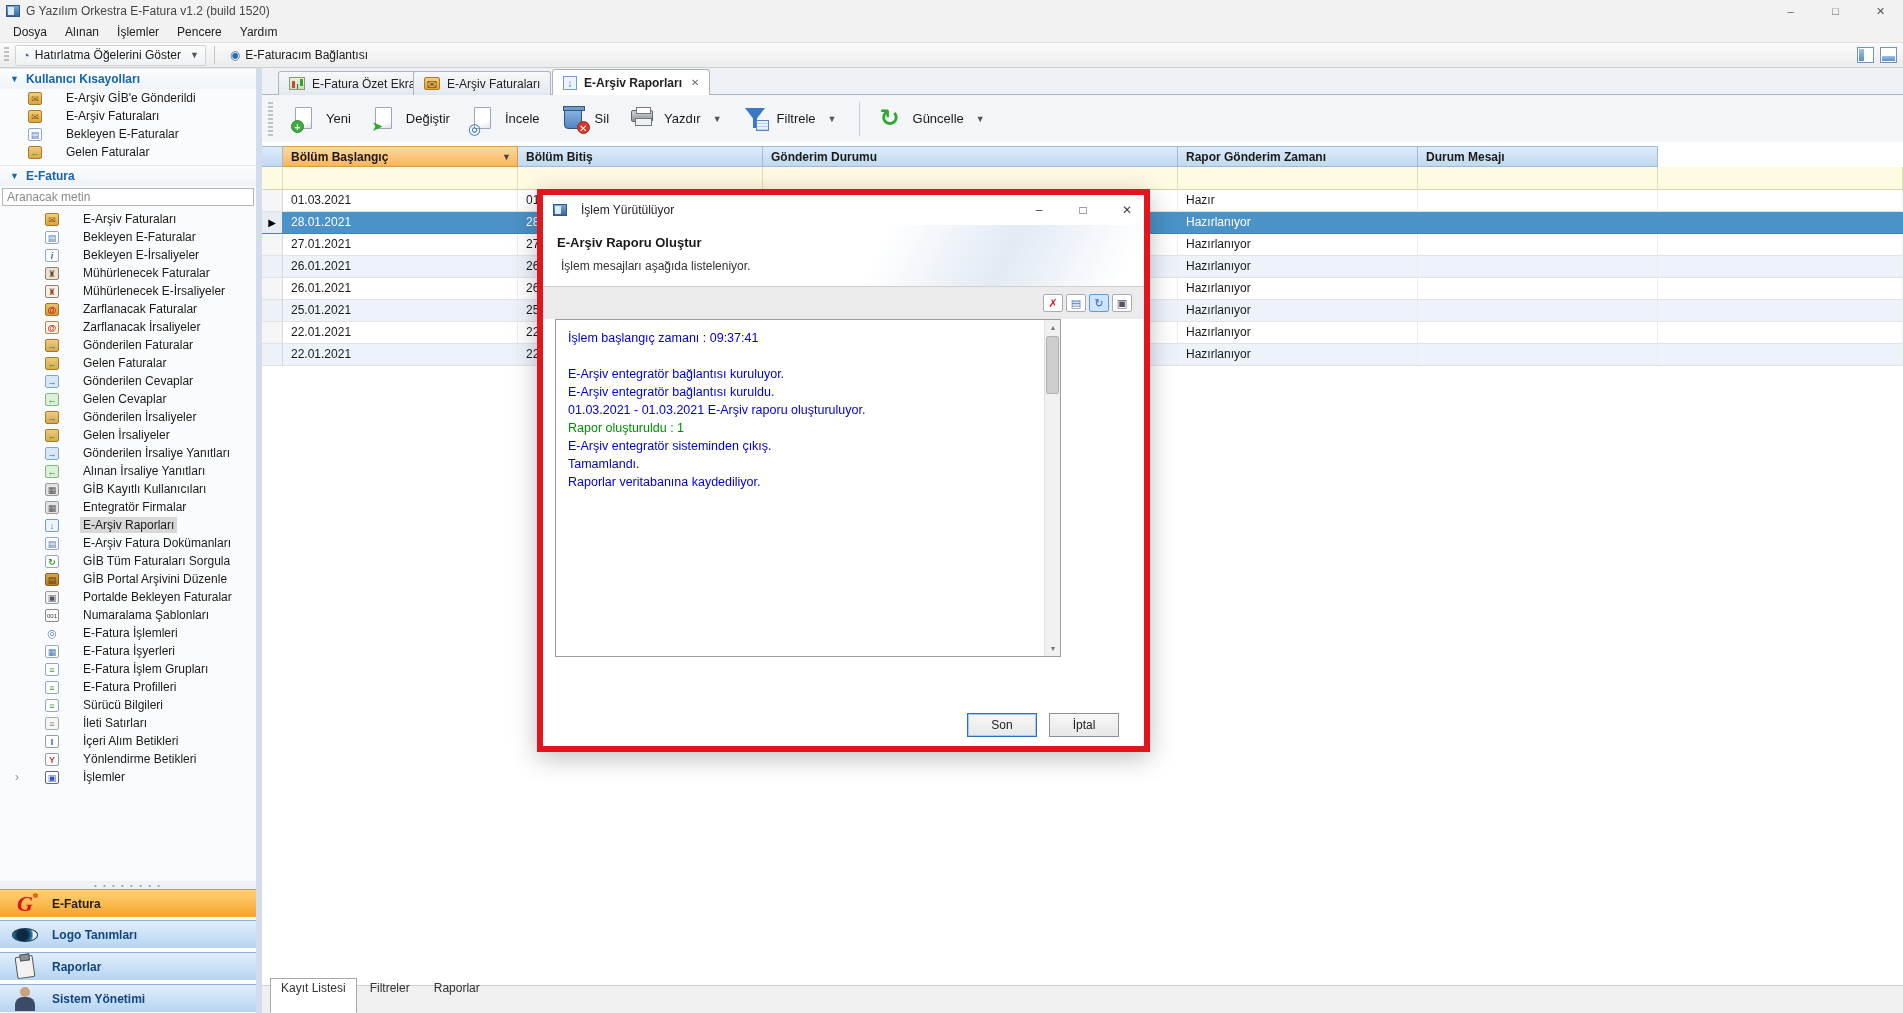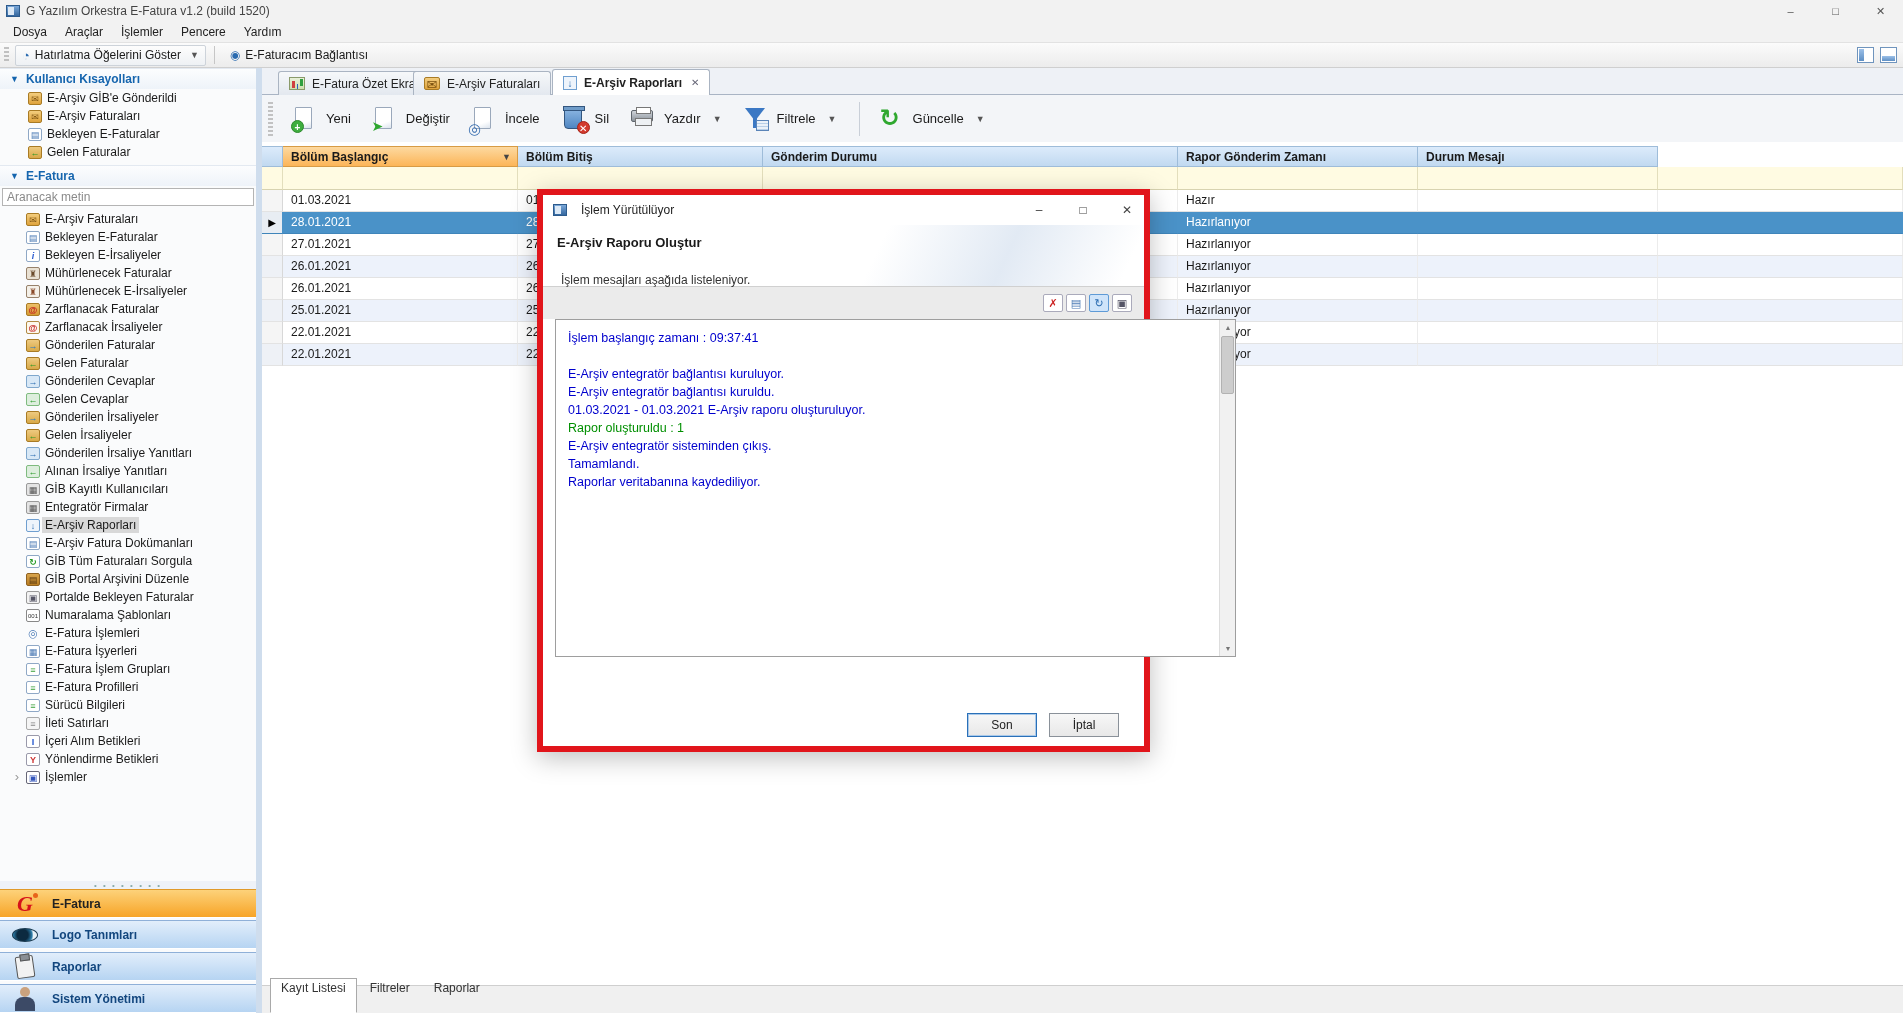--- a/index.html
+++ b/index.html
@@ -36,21 +36,21 @@
   .panel-ico { width:17px; height:16px; border:1px solid #6f94bd; background:#fff; position:relative; }
   .panel-ico.a::after { content:""; position:absolute; left:1px; top:1px; bottom:1px; width:5px; background:linear-gradient(#9cc0e8,#5e8fc4); }
   .panel-ico.b::after { content:""; position:absolute; left:1px; right:1px; bottom:1px; height:5px; background:linear-gradient(#9cc0e8,#5e8fc4); }
 
   
   .sidebar { position:absolute; left:0; top:68px; width:256px; height:945px; background:#fafbfc; }
   .splitter-v { position:absolute; left:256px; top:68px; width:6px; height:945px; background:#cfdded; }
   .side-header { height:21px; display:flex; align-items:center; gap:7px; padding-left:10px;
     color:#1565ae; font-weight:bold; border-top:1px solid #e3e9f1; background:linear-gradient(#fcfdfe,#eef3f9); }
   .side-header .tri { font-size:9px; color:#1565ae; }
-  .shortcut, .tree-item { height:18px; display:flex; align-items:center; gap:2px; padding-left:10px; }
+  .shortcut, .tree-item { height:18px; display:flex; align-items:center; gap:21px; padding-left:10px; }
   .shortcut { padding-left:28px; }
   .tree-item .slot { width:14px; text-align:center; color:#999; font-size:13px; line-height:14px; flex:none; }
   .tree-label { white-space:nowrap; padding:1px 3px; }
   .tree-label.sel { background:#d8d8d8; }
   .search-box { margin:2px 2px 4px 2px; width:252px; height:18px; border:1px solid #b4b4b4; background:#fff;
     font-family:inherit; font-size:12px; padding:0 4px; color:#333; }
   .search-box::placeholder { color:#8a8a8a; }
 
   
   .tico { width:14px; height:13px; border-radius:2px; display:inline-block; text-align:center;
@@ -190,26 +190,26 @@
   .dialog { position:absolute; left:537px; top:189px; width:613px; height:563px; border:6px solid #e1151b;
     background:#fff; box-shadow:0 6px 24px rgba(0,0,0,.25); z-index:50; }
   .dlg-inner { position:relative; width:601px; height:551px; background:#fff; }
   .dlg-titlebar { position:absolute; left:0; top:0; width:601px; height:30px; display:flex; align-items:center; padding-left:10px; gap:8px; background:#fff; }
   .dlg-title { color:#222; }
   .dlg-winbtns { position:absolute; right:8px; top:0; height:30px; display:flex; gap:26px; align-items:center; }
   .dlg-winbtn { color:#444; font-size:12px; width:18px; text-align:center; }
   .dlg-head { position:absolute; left:0; top:30px; width:601px; height:62px;
     background:linear-gradient(115deg,#ffffff 55%, #e2eaf4 76%, #ffffff 96%); border-bottom:1px solid #d0d0d0; }
   .dlg-heading { position:absolute; left:14px; top:10px; font-weight:bold; font-size:13px; }
-  .dlg-sub { position:absolute; left:18px; top:48px; color:#333; }
+  .dlg-sub { position:absolute; left:18px; top:34px; color:#333; }
   .dlg-strip { position:absolute; left:0; top:92px; width:601px; height:32px; background:#ebebeb;
     display:flex; align-items:center; justify-content:flex-end; gap:3px; padding-right:12px; }
   .dlg-ico { width:20px; height:18px; text-align:center; line-height:17px; font-size:11px; border:1px solid transparent; background:#fff; border-radius:2px; border:1px solid #aab; position:relative; }
   .dlg-ico.active { background:#cfe4fa; border:1px solid #5e9ad6; }
-  .dlg-log { position:absolute; left:12px; top:124px; width:681px; height:338px; border:1px solid #9e9e9e; background:#fff; }
+  .dlg-log { position:absolute; left:12px; top:124px; width:506px; height:338px; border:1px solid #9e9e9e; background:#fff; }
   .log-text { position:absolute; left:0; top:0; right:16px; bottom:0; padding:9px 12px; overflow:hidden; }
   .log-line { line-height:18px; white-space:nowrap; font-size:12.5px; }
   .log-line.blue { color:#0000cd; }
   .log-line.green { color:#008f00; }
   .vscroll { position:absolute; right:0; top:0; bottom:0; width:16px; background:#f1f1f1; border-left:1px solid #ddd; }
   .vs-arrow { position:absolute; left:0; width:16px; height:15px; text-align:center; font-size:7px; color:#777; line-height:15px; }
   .vs-arrow.up { top:0; } .vs-arrow.down { bottom:0; }
   .vs-thumb { position:absolute; left:1px; top:16px; width:13px; height:58px; background:#cdcdcd; border:1px solid #b2b2b2; border-radius:2px; }
   .dlg-btn { position:absolute; top:518px; width:70px; height:24px; text-align:center; line-height:22px;
     background:linear-gradient(#f7f7f7,#e8e8e8); color:#222; }
@@ -224,21 +224,21 @@
   <span class="title-text">G Yazılım Orkestra E-Fatura v1.2 (build 1520)</span>
   <div class="winbtns">
     <span class="winbtn">–</span>
     <span class="winbtn">□</span>
     <span class="winbtn">✕</span>
   </div>
 </div>
 
 <div class="menubar" id="menubar">
     <span class="menu-item">Dosya</span>
-    <span class="menu-item">Araçlar</span>
+    <span class="menu-item">Alınan</span>
     <span class="menu-item">İşlemler</span>
     <span class="menu-item">Pencere</span>
     <span class="menu-item">Yardım</span>
   </div>
 
 <div class="topbar">
   <span class="grip-v"></span>
   <span class="tb-btn">
     <span class="clock-ico">◔</span>
     <span>Hatırlatma Öğelerini Göster</span>

